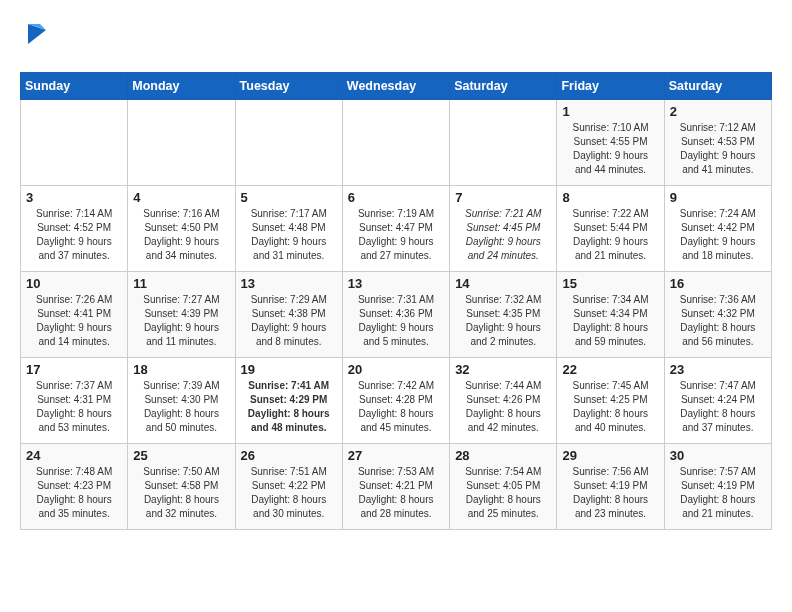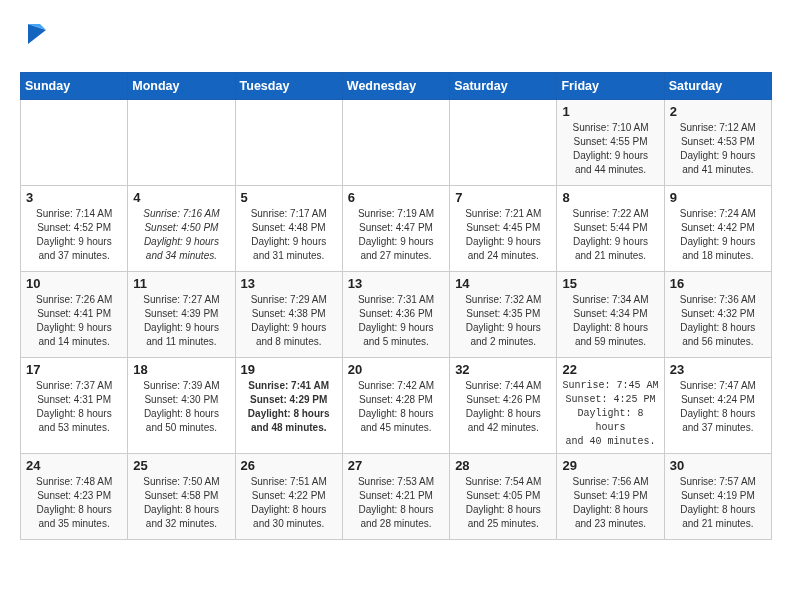--- a/index.html
+++ b/index.html
@@ -155,42 +155,42 @@
         <tr>
           <td>
             <span class="day-num">3</span>
             <div class="day-info" style="white-space: pre-line;">Sunrise: 7:14 AM
 Sunset: 4:52 PM
 Daylight: 9 hours
 and 37 minutes.</div>
           </td>
           <td>
             <span class="day-num">4</span>
-            <div class="day-info" style="white-space: pre-line; font-style: italic;">Sunrise: 7:16 AM
+            <div class="day-info" style="white-space: pre-line;">Sunrise: 7:16 AM
 Sunset: 4:50 PM
 Daylight: 9 hours
 and 34 minutes.</div>
           </td>
           <td>
             <span class="day-num">5</span>
             <div class="day-info" style="white-space: pre-line;">Sunrise: 7:17 AM
 Sunset: 4:48 PM
 Daylight: 9 hours
 and 31 minutes.</div>
           </td>
           <td>
             <span class="day-num">6</span>
             <div class="day-info" style="white-space: pre-line;">Sunrise: 7:19 AM
 Sunset: 4:47 PM
 Daylight: 9 hours
 and 27 minutes.</div>
           </td>
           <td>
             <span class="day-num">7</span>
-            <div class="day-info" style="white-space: pre-line;">Sunrise: 7:21 AM
+            <div class="day-info" style="white-space: pre-line; font-style: italic;">Sunrise: 7:21 AM
 Sunset: 4:45 PM
 Daylight: 9 hours
 and 24 minutes.</div>
           </td>
           <td>
             <span class="day-num">8</span>
             <div class="day-info" style="white-space: pre-line;">Sunrise: 7:22 AM
 Sunset: 5:44 PM
 Daylight: 9 hours
 and 21 minutes.</div>
@@ -285,21 +285,21 @@
           </td>
           <td>
             <span class="day-num">32</span>
             <div class="day-info" style="white-space: pre-line;">Sunrise: 7:44 AM
 Sunset: 4:26 PM
 Daylight: 8 hours
 and 42 minutes.</div>
           </td>
           <td>
             <span class="day-num">22</span>
-            <div class="day-info" style="white-space: pre-line; font-family: Liberation Mono, monospace;">Sunrise: 7:45 AM
+            <div class="day-info" style="white-space: pre-line;">Sunrise: 7:45 AM
 Sunset: 4:25 PM
 Daylight: 8 hours
 and 40 minutes.</div>
           </td>
           <td>
             <span class="day-num">23</span>
             <div class="day-info" style="white-space: pre-line;">Sunrise: 7:47 AM
 Sunset: 4:24 PM
 Daylight: 8 hours
 and 37 minutes.</div>

